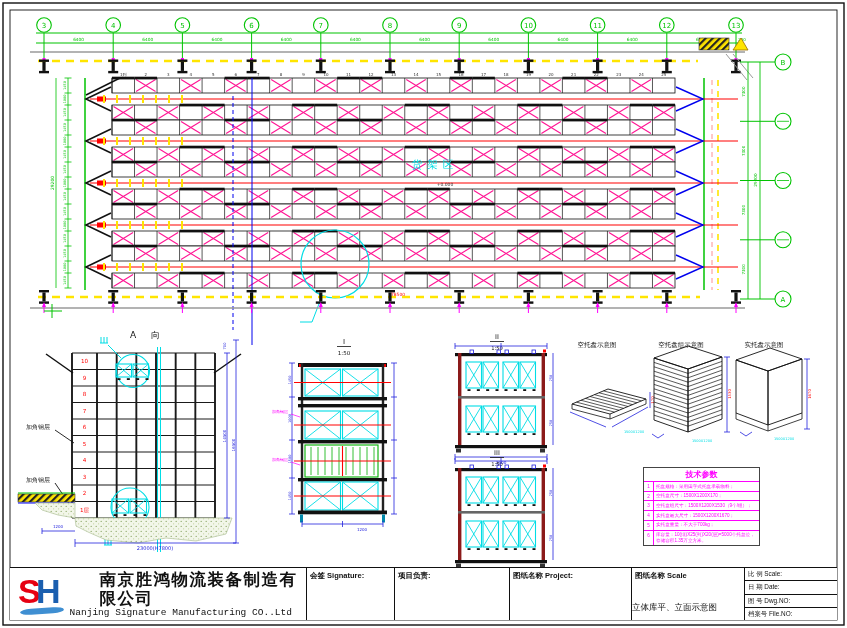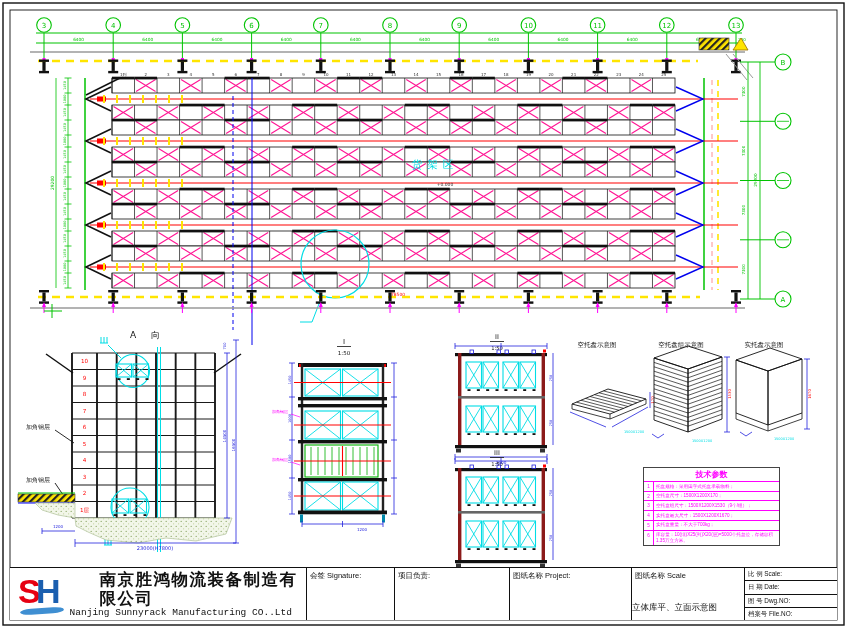--- a/index.html
+++ b/index.html
@@ -1,39 +1,39 @@
 <!DOCTYPE html>
 <html><head>
 <meta charset="utf-8">
 <style>
   html,body{margin:0;padding:0;background:#e8e8e8;}
   #page{position:relative;width:847px;height:628px;background:#fff;overflow:hidden;
         font-family:"Liberation Sans","DejaVu Sans",sans-serif;}
   svg text{font-family:"DejaVu Sans","Liberation Sans",sans-serif;}
   
-  #techtable{position:absolute;left:643px;top:467px;width:137px;border:1.3px solid #444;
+  #techtable{position:absolute;left:643px;top:467px;width:117px;border:1.3px solid #444;
              background:#fff;box-sizing:border-box;}
   #techtable .tt-title{font-size:8px;font-weight:bold;color:#FF00FF;text-align:center;
              padding:1px 0;border-bottom:0.8px solid #FF00FF;}
   #techtable .tt-row{display:flex;border-bottom:0.8px solid #FF00FF;}
   #techtable .tt-row:last-child{border-bottom:none;}
   #techtable .tt-no{width:9px;min-width:9px;border-right:0.8px solid #FF00FF;color:#FF00FF;
              font-size:4.6px;text-align:center;padding-top:2px;}
   #techtable .tt-text{flex:1;color:#FF00FF;font-size:4.6px;line-height:1.25;padding:1.5px 2px;}
   
   #titleblock{position:absolute;left:10px;top:567px;width:827px;height:53px;box-sizing:border-box;
               border-top:1.4px solid #111;display:flex;background:#fff;}
   .tb-cell{border-right:1.2px solid #111;box-sizing:border-box;position:relative;}
   .tb-company{width:297px;display:flex;align-items:center;padding-left:8px;}
   .tb-sig{width:88px;}
   .tb-mgr{width:115px;}
   .tb-proj{width:122px;}
   .tb-title{width:113px;}
   .tb-right{width:92px;border-right:none;display:flex;flex-direction:column;}
-  .tb-label{font-size:7.5px;color:#111;padding:3px 0 0 3px;}
+  .tb-label{font-size:7.5px;color:#111;padding:3px 0 0 3px;font-weight:bold;}
   .tb-dtitle{position:absolute;left:0;bottom:6px;font-size:8.5px;color:#111;}
   .tb-rrow{flex:1;border-bottom:1.1px solid #111;font-size:6.4px;color:#111;
            padding:2px 0 0 3px;box-sizing:border-box;}
   .tb-rrow:last-child{border-bottom:none;}
   .logo{position:relative;width:52px;height:40px;margin-right:8px;}
   .logo .ls{position:absolute;left:0;top:-2px;font-size:34px;font-weight:900;color:#E60012;
             font-family:"Liberation Sans",sans-serif;}
   .logo .lh{position:absolute;left:18px;top:-2px;font-size:34px;font-weight:900;color:#1B5FAF;
             font-family:"Liberation Sans",sans-serif;}
   .logo .swoosh{position:absolute;left:2px;top:34px;width:44px;height:6px;background:#3F8FD2;
@@ -1385,21 +1385,21 @@
 
   <div id="titleblock">
     <div class="tb-cell tb-company">
       <div class="logo">
         <span class="ls">S</span>
         <span class="lh">H</span>
         <span class="swoosh"></span>
       </div>
       <div>
         <div class="co-cn">南京胜鸿物流装备制造有限公司</div>
-        <div class="co-en">Nanjing Sunnyrack Manufacturing CO..Ltd</div>
+        <div class="co-en">Nanjing Signature Manufacturing CO..Ltd</div>
       </div>
     </div>
     <div class="tb-cell tb-sig">
       <div class="tb-label">会签 Signature:</div>
     </div>
     <div class="tb-cell tb-mgr">
       <div class="tb-label">项目负责:</div>
     </div>
     <div class="tb-cell tb-proj">
       <div class="tb-label">图纸名称 Project:</div>

